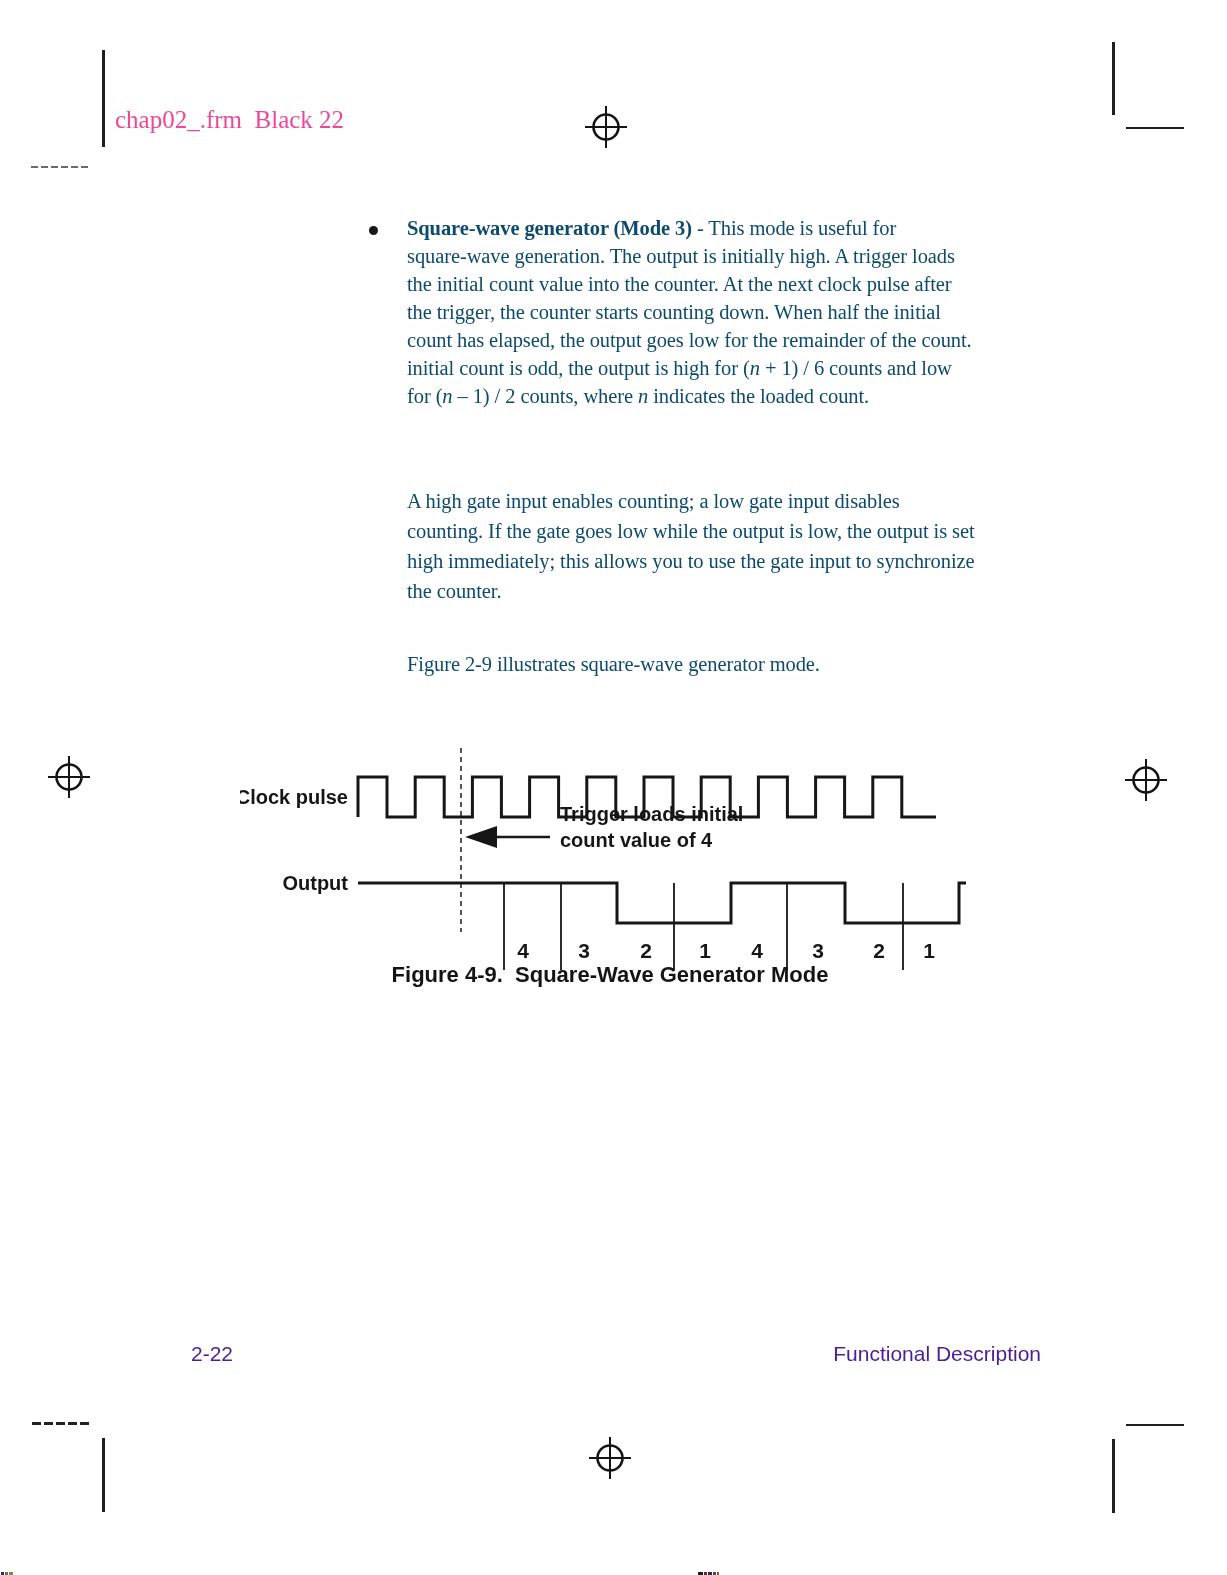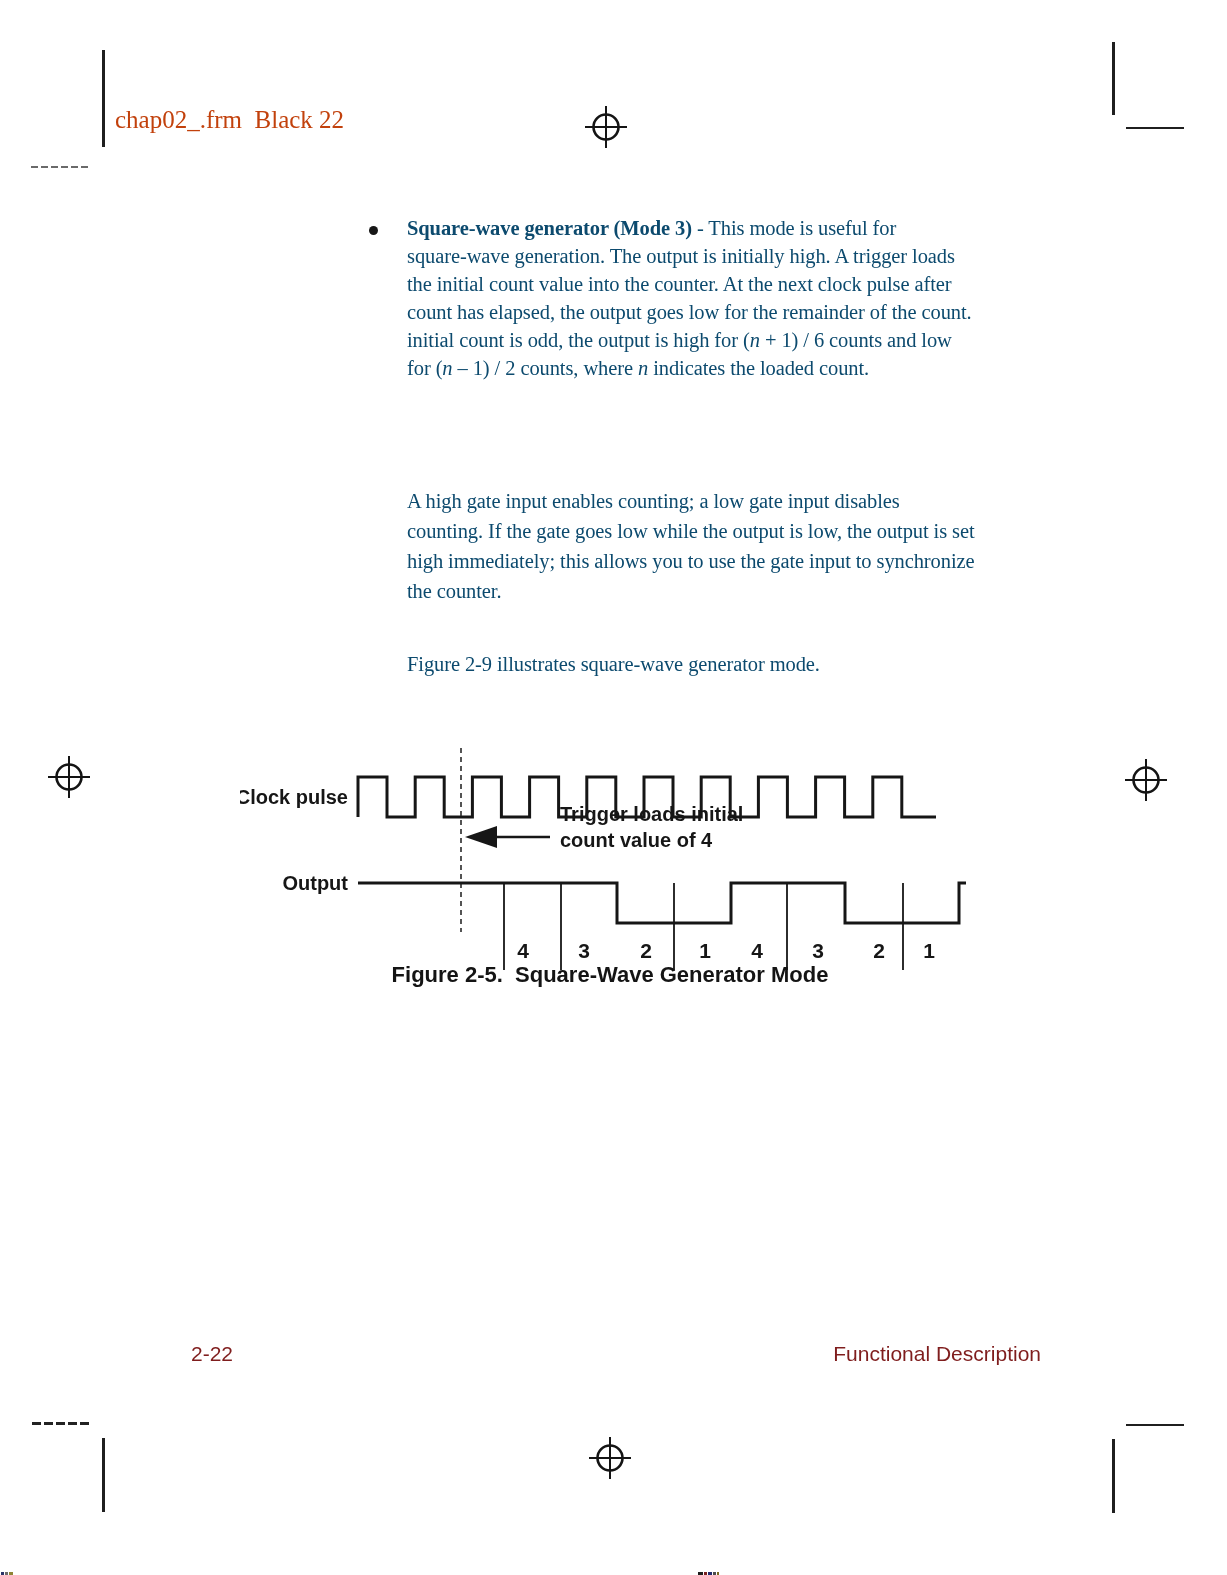--- a/index.html
+++ b/index.html
@@ -15,22 +15,22 @@
   .hmark{position:absolute;height:2px;background:#1f1f1f;}
   .hdash-grey{position:absolute;height:2px;
     background:repeating-linear-gradient(90deg,#6a6a6a 0 7px,transparent 7px 10px);}
   .hdash-dark{position:absolute;height:3px;
     background:repeating-linear-gradient(90deg,#222 0 9px,transparent 9px 12px);}
 
   
   .regmark{position:absolute;width:44px;height:44px;}
 
   
-  .header-note{position:absolute;left:115px;top:106px;font:25px "Liberation Serif",serif;color:#c2410c;}
-  .footer-text{position:absolute;top:1342px;font:21px "Liberation Sans",sans-serif;color:#7f1d1d;}
+  .header-note{position:absolute;left:115px;top:106px;font:25px "Liberation Serif",serif;color:#ec4899;}
+  .footer-text{position:absolute;top:1342px;font:21px "Liberation Sans",sans-serif;color:#4c1d95;}
   .footer-left{left:191px;}
   .footer-right{right:186px;}
 
   
   .bullet{position:absolute;left:369px;top:226px;width:9px;height:9px;border-radius:50%;background:#161616;}
   .bodytext{position:absolute;left:407px;top:0;width:640px;}
   .para{position:absolute;left:0;}
   .para1{top:214px;line-height:28px;}
   .para2{top:486px;line-height:30px;}
   .para3{top:650px;line-height:28px;}
@@ -85,20 +85,21 @@
   </svg>
 
   <div class="header-note pre">chap02_.frm  Black 22</div>
 
   <div class="bullet"></div>
   <div class="bodytext">
       <div class="para para1">
         <div class="bodyline"><span class="seg-b">Square-wave generator (Mode 3)</span><span> - This mode is useful for</span></div>
         <div class="bodyline"><span>square-wave generation. The output is initially high. A trigger loads</span></div>
         <div class="bodyline"><span>the initial count value into the counter. At the next clock pulse after</span></div>
+        <div class="bodyline"><span>the trigger, the counter starts counting down. When half the initial</span></div>
         <div class="bodyline"><span>count has elapsed, the output goes low for the remainder of the count.</span></div>
         <div class="bodyline"><span>initial count is odd, the output is high for (</span><span class="seg-i">n</span><span> + 1) / 6 counts and low</span></div>
         <div class="bodyline"><span>for (</span><span class="seg-i">n</span><span> – 1) / 2 counts, where </span><span class="seg-i">n</span><span> indicates the loaded count.</span></div>
       </div>
       <div class="para para2">
         <div class="bodyline"><span>A high gate input enables counting; a low gate input disables</span></div>
         <div class="bodyline"><span>counting. If the gate goes low while the output is low, the output is set</span></div>
         <div class="bodyline"><span>high immediately; this allows you to use the gate input to synchronize</span></div>
         <div class="bodyline"><span>the counter.</span></div>
       </div>
@@ -128,21 +129,21 @@
         <text x="523" y="958" class="countnum">4</text>
         <text x="584" y="958" class="countnum">3</text>
         <text x="646" y="958" class="countnum">2</text>
         <text x="705" y="958" class="countnum">1</text>
         <text x="757" y="958" class="countnum">4</text>
         <text x="818" y="958" class="countnum">3</text>
         <text x="879" y="958" class="countnum">2</text>
         <text x="929" y="958" class="countnum">1</text>
       </g>
   </svg>
-  <div class="caption pre">Figure 2-5.  Square-Wave Generator Mode</div>
+  <div class="caption pre">Figure 4-9.  Square-Wave Generator Mode</div>
 
   <div class="footer-text footer-left">2-22</div>
   <div class="footer-text footer-right">Functional Description</div>
 
   <div>
       <div class="artifact" style="left: 1px; top: 1572px; width: 3px; background: rgb(42, 52, 104);"></div>
       <div class="artifact" style="left: 5px; top: 1572px; width: 3px; background: rgb(107, 107, 107);"></div>
       <div class="artifact" style="left: 9px; top: 1572px; width: 4px; background: rgb(143, 132, 54);"></div>
       <div class="artifact" style="left: 698px; top: 1572px; width: 5px; background: rgb(29, 29, 29);"></div>
       <div class="artifact" style="left: 704px; top: 1572px; width: 3px; background: rgb(122, 34, 34);"></div>

